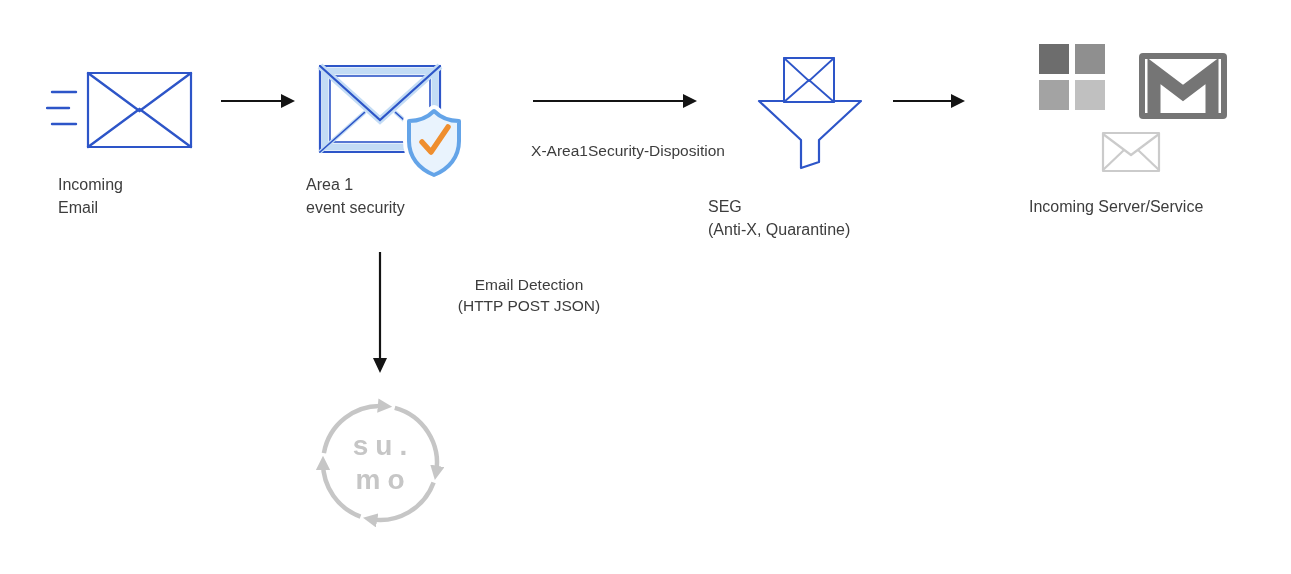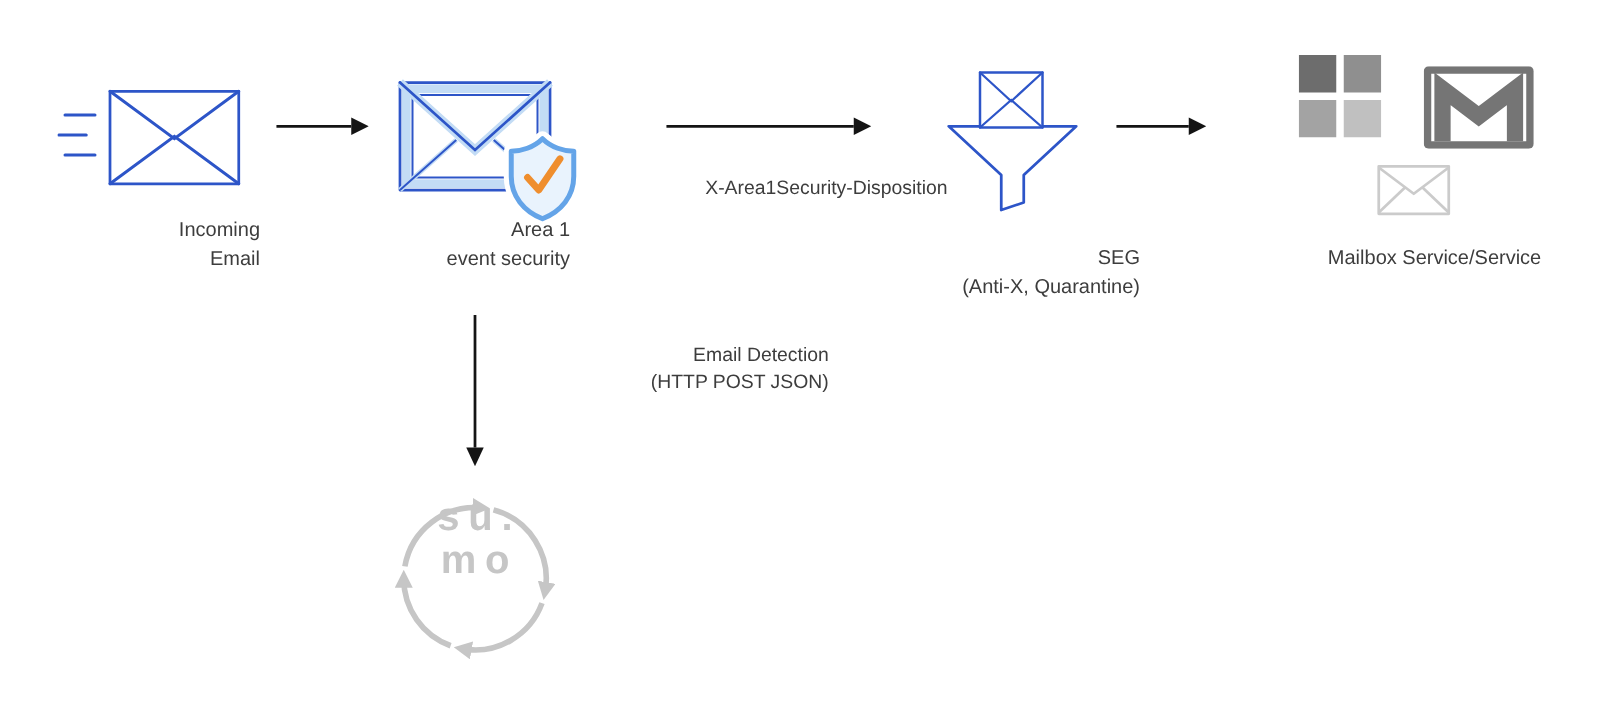--- a/index.html
+++ b/index.html
@@ -1,22 +1,22 @@
 <!DOCTYPE html>
 <html style="--c-blue: #2d55c8; --c-lightBlue: #c3dcf5; --c-shieldBlue: #64a4e8; --c-shieldFill: #e9f3fd; --c-orange: #ef8e2e; --c-text: #3d3d3d; --c-arrow: #141414; --c-msDark: #6d6d6d; --c-msMed: #8f8f8f; --c-msMedLight: #a3a3a3; --c-msLight: #c0c0c0; --c-gmailGray: #757575; --c-grayLight: #cbcbcb; --c-sumoGray: #c6c6c6;"><head>
 <meta charset="utf-8">
 <style>
   html,body{margin:0;padding:0;background:#ffffff;}
   #canvas{
     position:relative;width:1291px;height:574px;background:#fff;overflow:hidden;
     font-family:"Liberation Sans", sans-serif;color:var(--c-text);
   }
   .abs{position:absolute;}
-  .label{position:absolute;text-align:right;font-size:16px;line-height:23px;color:var(--c-text);}
-  .label.left{text-align:right;}
+  .label{position:absolute;text-align:left;font-size:16px;line-height:23px;color:var(--c-text);}
+  .label.left{text-align:center;}
   .label.small{font-size:15.5px;line-height:21px;}
 
   
   svg .ln-blue{stroke:var(--c-blue);stroke-width:2.4;fill:none;stroke-linecap:round;}
   svg .ln-blue-fill{stroke:var(--c-blue);stroke-width:2.2;fill:#fff;stroke-linejoin:round;}
   svg .ln-lb{stroke:var(--c-lightBlue);stroke-width:7;fill:none;}
   svg .ln-lb-thin{stroke:var(--c-lightBlue);stroke-width:4;fill:none;}
   svg .ln-thin{stroke:var(--c-blue);stroke-width:1.6;fill:none;}
   svg .shield{fill:var(--c-shieldFill);stroke:var(--c-shieldBlue);stroke-width:4;stroke-linejoin:round;}
   svg .halo{fill:#fff;stroke:#fff;stroke-width:12;stroke-linejoin:round;}
@@ -25,22 +25,22 @@
   svg .ak{fill:var(--c-arrow);}
   svg .gray-ln{stroke:var(--c-grayLight);stroke-width:2.2;fill:none;stroke-linejoin:round;}
   svg .gmail-m{stroke:var(--c-gmailGray);stroke-width:13;fill:none;}
   svg .ms1{fill:var(--c-msDark);} svg .ms2{fill:var(--c-msMed);}
   svg .ms3{fill:var(--c-msMedLight);} svg .ms4{fill:var(--c-msLight);}
   svg .sumo-arc{stroke:var(--c-sumoGray);stroke-width:4.5;fill:none;}
   svg .sumo-arrowhead{fill:var(--c-sumoGray);}
 
   .sumo-wrap{position:absolute;left:313px;top:396px;width:134px;height:134px;}
   .sumo-text{
-    position:absolute;inset:0;display:flex;flex-direction:column;align-items:center;justify-content:flex-start;
-    color:var(--c-sumoGray);font-weight:bold;font-size:32px;line-height:34px;letter-spacing:7px;
+    position:absolute;inset:0;display:flex;flex-direction:column;align-items:center;justify-content:center;
+    color:var(--c-sumoGray);font-weight:bold;font-size:28px;line-height:34px;letter-spacing:7px;
     padding-left:7px; 
   }
 </style>
 </head>
 <body>
 
 <div id="canvas">
 
   <svg class="abs" style="left:46px;top:70px" width="148" height="80" viewBox="0 0 148 80">
     <g>
@@ -126,28 +126,28 @@
     <path class="gmail-m" d="M15,60 L15,18 L44,40 L73,18 L73,60"></path>
   </svg>
 
   <svg class="abs" style="left:1101px;top:131px" width="60" height="42" viewBox="0 0 60 42">
     <rect class="gray-ln" x="2" y="2" width="56" height="38"></rect>
     <polyline class="gray-ln" points="2,3 30,24 58,3"></polyline>
     <line class="gray-ln" x1="2" y1="39" x2="23" y2="19"></line>
     <line class="gray-ln" x1="58" y1="39" x2="37" y2="19"></line>
   </svg>
 
-  <div class="label" style="left:1029px;top:195px;width:204px">Mailbox Service/Service</div>
+  <div class="label" style="left:1029px;top:195px;width:204px">Incoming Server/Service</div>
 
   <svg class="abs" style="left:369px;top:252px" width="22" height="122" viewBox="0 0 22 122">
     <line class="al" x1="11" y1="0" x2="11" y2="106"></line>
     <polygon class="ak" points="4,106 18,106 11,121"></polygon>
   </svg>
 
-  <div class="label left small" style="left:443px;top:274px;width:220px">
+  <div class="label left small" style="left:419px;top:274px;width:220px">
     <div>Email Detection</div>
     <div>(HTTP POST JSON)</div>
   </div>
 
   <div class="sumo-wrap">
     <svg width="134" height="134" viewBox="0 0 134 134">
       <defs>
         <marker id="sumoArrow" viewBox="0 0 8 8" refX="4" refY="4" markerWidth="3.2" markerHeight="3.2" orient="auto">
           <path class="sumo-arrowhead" d="M0,0 L8,4 L0,8 Z"></path>
         </marker>

